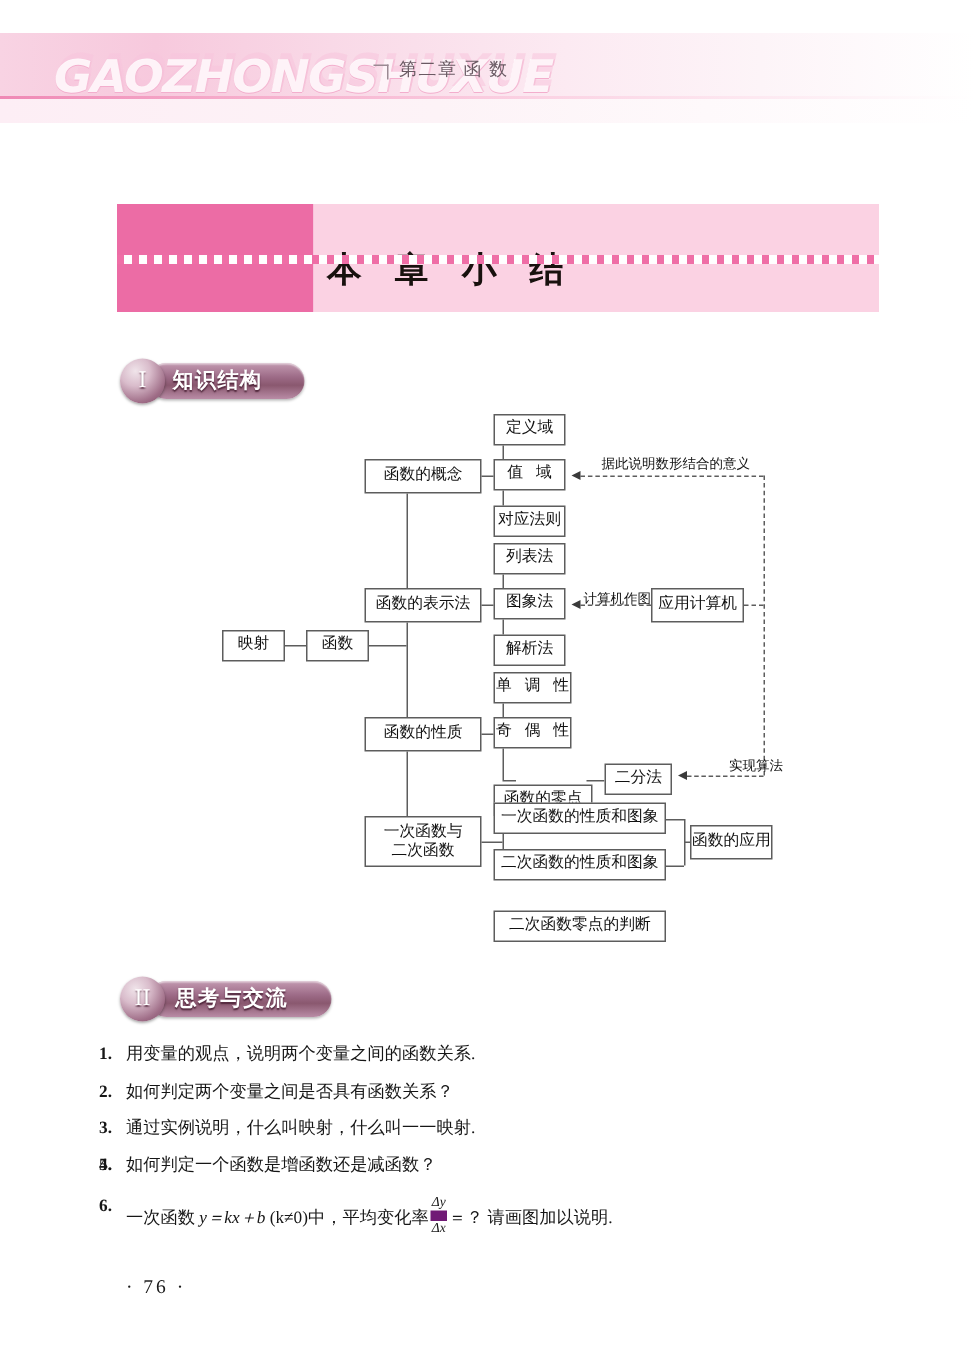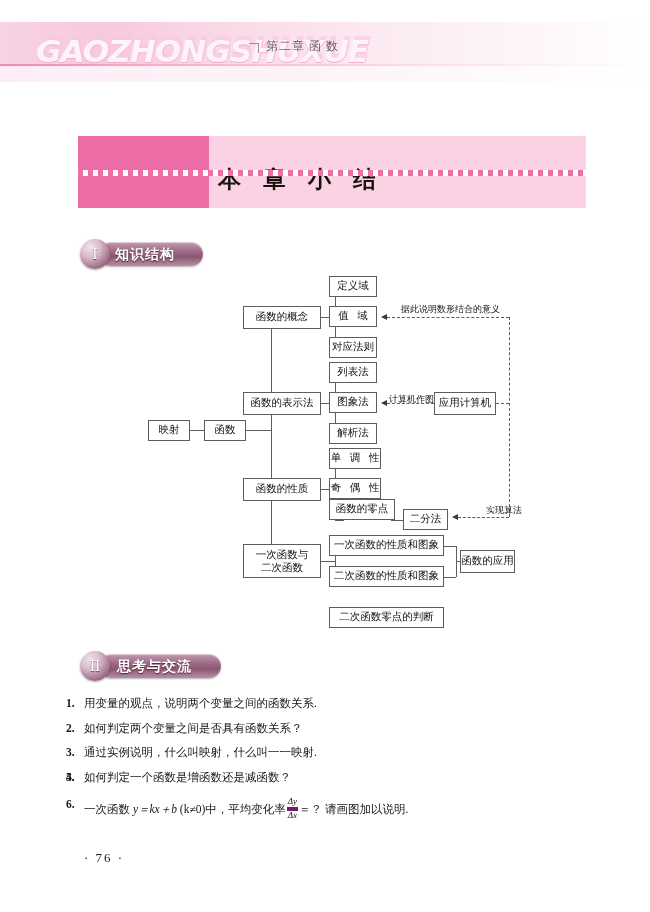--- a/index.html
+++ b/index.html
@@ -271,21 +271,21 @@
   .q.tall { margin-bottom: 4px; }
   .mathit { font-style: italic; font-family: "Liberation Serif", serif; }
   .frac {
     display: inline-block;
     vertical-align: -0.55em;
     text-align: center;
     font-size: 9px;
     line-height: 1.05;
     margin: 0 1px;
   }
-  .frac .num { display: block; border-bottom: 4px solid #701a75; padding: 0 1px; }
+  .frac .num { display: block; border-bottom: 7px solid #701a75; padding: 0 1px; }
   .frac .den { display: block; padding: 0 1px; }
 
   
   #folio {
     position: absolute;
     left: 84px; top: 850px;
     font-size: 13px;
     color: #1a1a1a;
     letter-spacing: 2px;
     font-family: "Liberation Serif", serif;
@@ -353,21 +353,21 @@
 
     <div class="ln lnh" style="left:271px; top:214px; width:22px;"></div>
     <div class="nd" style="left:243px; top:203px; width:78px; height:23px;">函数的性质</div>
     <div class="ln lnh" style="left:321px; top:214px; width:14px;"></div>
     <div class="ln lnv" style="left:335px; top:184px; height:61px;"></div>
     <div class="ln lnh" style="left:335px; top:184px; width:9px;"></div>
     <div class="ln lnh" style="left:335px; top:214px; width:9px;"></div>
     <div class="ln lnh" style="left:335px; top:245px; width:9px;"></div>
     <div class="nd sp" style="left:329px; top:173px; width:52px; height:21px;">单 调 性</div>
     <div class="nd sp" style="left:329px; top:203px; width:52px; height:21px;">奇 偶 性</div>
-    <div class="nd" style="left:329px; top:224px; width:66px; height:21px;">函数的零点</div>
+    <div class="nd" style="left:329px; top:248px; width:66px; height:21px;">函数的零点</div>
     <div class="ln lnh" style="left:391px; top:245px; width:12px;"></div>
     <div class="nd" style="left:403px; top:234px; width:45px; height:21px;">二分法</div>
 
     <div class="ln lnh" style="left:271px; top:286px; width:22px;"></div>
     <div class="nd two" style="left:243px; top:269px; width:78px; height:34px;">
       <span style="white-space:pre-line;">一次函数与
 二次函数</span>
     </div>
     <div class="ln lnh" style="left:321px; top:286px; width:14px;"></div>
     <div class="ln lnv" style="left:335px; top:271px; height:31px;"></div>

